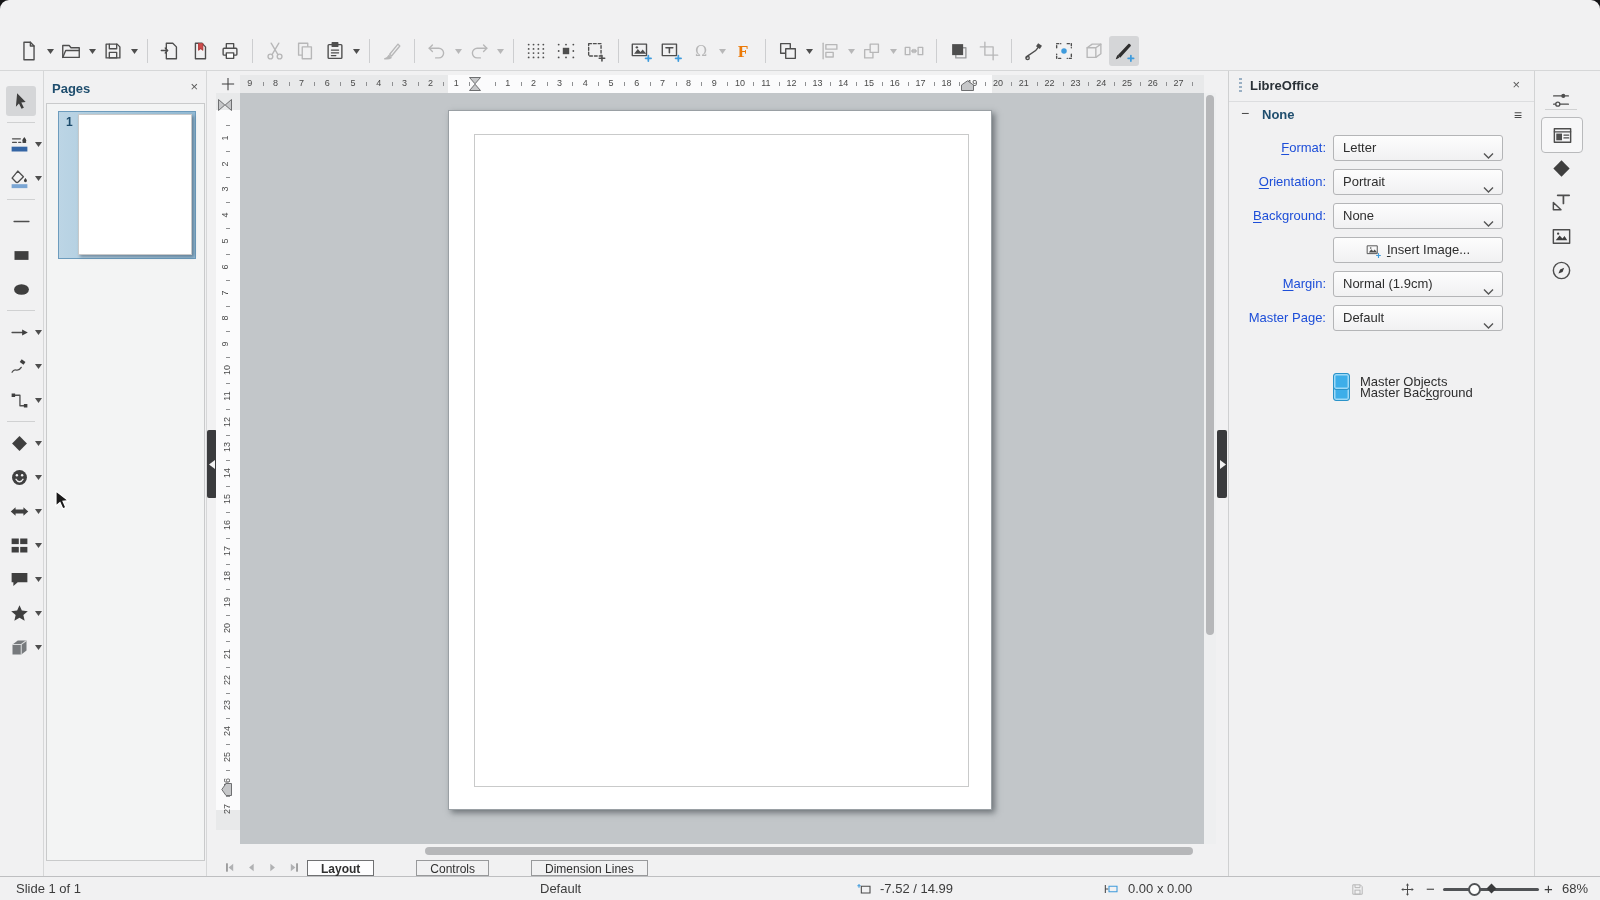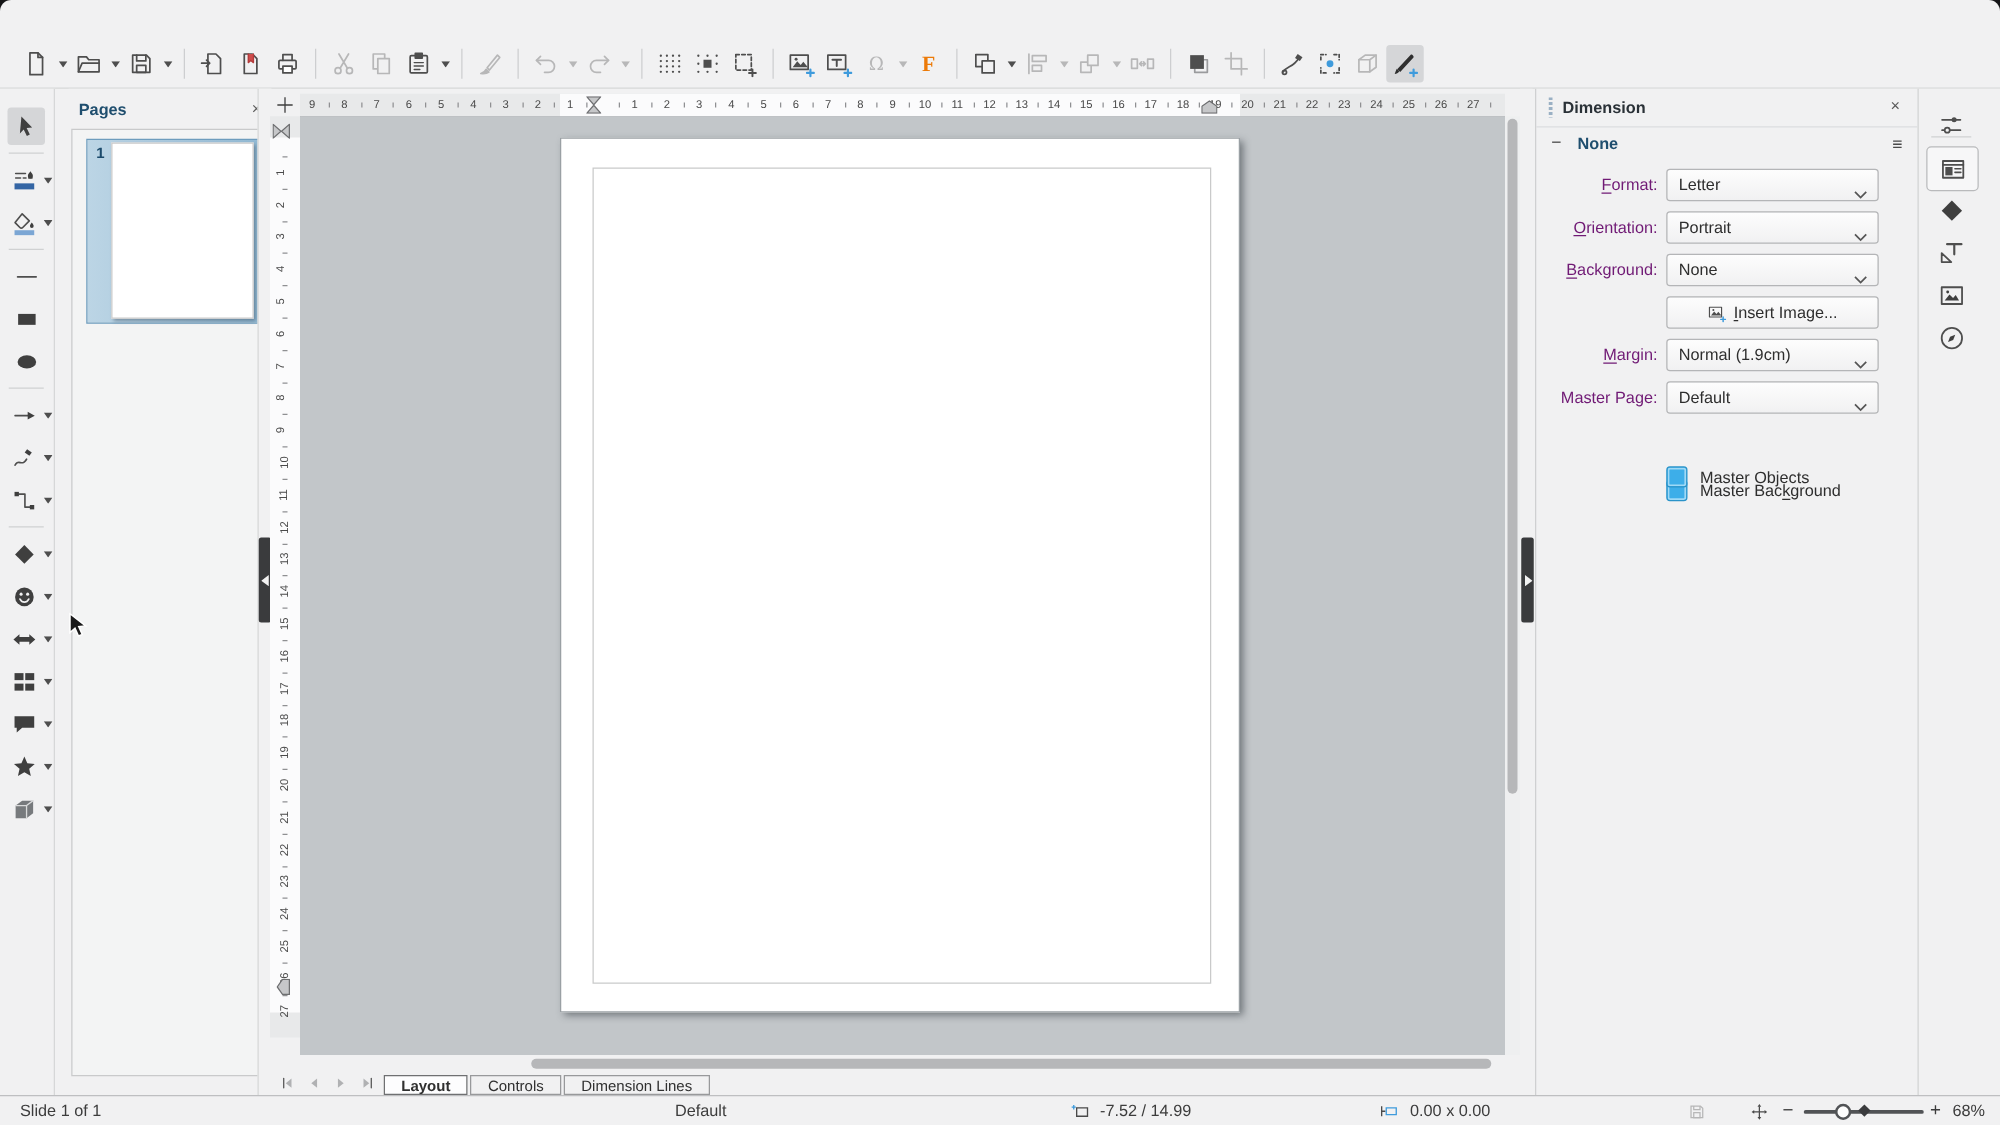--- a/index.html
+++ b/index.html
@@ -24,21 +24,21 @@
   .tb-sep{width:1px;height:24px;background:#cdced0;margin:0 7px;flex:0 0 auto;}
   
   .leftbar{position:absolute;left:0;top:71px;width:44px;height:805px;background:#f1f1f2;border-right:1px solid #d6d7d8;box-sizing:border-box;padding-top:13px;}
   .lb-row{height:34px;display:flex;align-items:center;padding-left:6px;}
   .lb-icon{width:30px;height:30px;border-radius:3px;display:flex;align-items:center;justify-content:center;}
   .lb-icon.act{background:#d5d6d8;}
   .lb-caret{width:10px;display:flex;justify-content:center;}
   .lb-sep{height:9px;display:flex;align-items:center;}
   .lb-sep div{height:1px;background:#d0d1d2;width:28px;margin-left:7px;}
   
-  .pages{position:absolute;left:55px;top:71px;width:162px;height:805px;background:#f1f1f2;}
+  .pages{position:absolute;left:44px;top:71px;width:162px;height:805px;background:#f1f1f2;}
   .pages-head{position:absolute;left:8px;top:8px;right:6px;height:20px;}
   .pages-title{font-size:13px;font-weight:bold;color:#1f4e6e;}
   .pages-close{position:absolute;right:2px;top:0px;color:#5a5a5a;font-size:13px;line-height:16px;}
   .pages-body{position:absolute;left:2px;top:32px;width:157px;bottom:15px;border:1px solid #c9cacb;background:#f3f4f4;}
   .thumb{position:absolute;left:11px;top:7px;width:136px;height:146px;background:linear-gradient(90deg,#bcd5e5,#93bad4);border:1px solid #6d9cbd;}
   .thumb-num{position:absolute;left:7px;top:3px;font-size:12px;font-weight:bold;color:#1b4a6b;}
   .thumb-page{position:absolute;left:19px;top:2px;right:3px;bottom:3px;background:#fff;border:1px solid #c9c9c9;box-shadow:2px 2px 3px rgba(40,60,80,.45);}
   
   .split{position:absolute;width:10px;background:#f1f1f2;}
   .split-handle{position:absolute;width:10px;height:68px;background:#3a3b3d;border-radius:2px;display:flex;align-items:center;justify-content:center;}
@@ -74,21 +74,21 @@
   .props{position:absolute;left:1228px;top:71px;width:306px;height:805px;background:#f1f1f2;border-left:1px solid #cfd0d1;box-sizing:border-box;}
   .p-head{position:absolute;left:0;top:0;width:100%;height:30px;border-bottom:1px solid #dcdddf;}
   .p-grip{position:absolute;left:10px;top:7px;width:3px;height:16px;background-image:repeating-linear-gradient(#9ab0c4 0 2px,transparent 2px 4px);}
   .p-title{position:absolute;left:21px;top:7px;font-size:13px;font-weight:bold;color:#2a3137;}
   .p-close{position:absolute;right:14px;top:6px;color:#5a5a5a;font-size:13px;}
   .p-sect{position:absolute;left:0;top:33px;width:100%;height:24px;}
   .p-collapse{position:absolute;left:12px;top:4px;width:11px;height:11px;color:#444;font-size:14px;line-height:10px;}
   .p-secttitle{position:absolute;left:33px;top:3px;font-size:13px;font-weight:bold;color:#1f4e6e;}
   .p-menu{position:absolute;right:12px;top:3px;color:#4a4a4a;font-size:14px;letter-spacing:0;}
   .prow{position:absolute;left:0;width:100%;height:26px;}
-  .plabel{position:absolute;left:0;top:0;width:97px;text-align:right;font-size:13px;color:#701a75;line-height:26px;}
+  .plabel{position:absolute;left:0;top:0;width:97px;text-align:right;font-size:13px;color:#1d4ed8;line-height:26px;}
   .pselect{position:absolute;left:104px;top:0;width:170px;height:26px;border:1px solid #b4b5b7;border-radius:3px;
     background:linear-gradient(#fdfdfd,#f1f1f2);box-sizing:border-box;font-size:13px;color:#2e2e2e;line-height:24px;padding-left:9px;}
   .pselect .chev{position:absolute;right:8px;top:8px;}
   .pbtn{position:absolute;left:104px;top:0;width:170px;height:26px;border:1px solid #b4b5b7;border-radius:3px;
     background:linear-gradient(#fdfdfd,#f1f1f2);box-sizing:border-box;font-size:13px;color:#2e2e2e;line-height:24px;
     display:flex;align-items:center;justify-content:center;gap:6px;}
   .pcheckrow{position:absolute;left:104px;width:200px;height:18px;display:flex;align-items:center;gap:10px;}
   .pcheck{width:15px;height:15px;border-radius:3px;background:#3daee9;border:1px solid #2a93c9;box-shadow:inset 0 0 0 1.5px #9fd9f6;flex:0 0 auto;}
   .pchecklabel{font-size:13px;color:#2e2e2e;}
   u{text-decoration:underline;text-underline-offset:2px;}
@@ -783,21 +783,21 @@
             <path d="M16 5l-8.5 7L16 19z" fill="#b0b1b3" stroke="none"></path>
           </svg></div>
         <div style="width: 14px; height: 14px;"><svg viewBox="0 0 24 24" width="13" height="13" fill="none" stroke="#4e4e4e" stroke-width="1.5" stroke-linecap="round" stroke-linejoin="round">
             <path d="M8 5l8.5 7L8 19z" fill="#b0b1b3" stroke="none"></path>
           </svg></div>
         <div style="width: 14px; height: 14px;"><svg viewBox="0 0 24 24" width="13" height="13" fill="none" stroke="#4e4e4e" stroke-width="1.5" stroke-linecap="round" stroke-linejoin="round">
             <path d="M18.5 5v14" stroke-width="1.8"></path>
             <path d="M7 5l8.5 7L7 19z" fill="#b0b1b3" stroke="none"></path>
           </svg></div>
       </div>
-    <div id="tabs-holder" style="display:flex;align-items:flex-end;">
+    <div id="tabs-holder" style="display:flex;align-items:flex-end;gap:40px;">
         <div class="tab active">Layout</div>
         <div class="tab">Controls</div>
         <div class="tab">Dimension Lines</div>
       </div>
   </div>
 
   <div class="statusbar">
     <div class="abs" style="left:16px;">Slide 1 of 1</div>
     <div class="abs" style="left:540px;">Default</div>
     <div class="abs" style="left:856px;top:4px;height:16px;">
@@ -831,21 +831,21 @@
     <div class="zoom-track"></div>
     <div class="zoom-notch"></div>
     <div class="zoom-handle"></div>
     <div class="abs" style="left:1544px;font-size:15px;color:#3c3c3c;">+</div>
     <div class="abs" style="left:1562px;">68%</div>
   </div>
 
   <div class="props">
     <div class="p-head">
       <div class="p-grip"></div>
-      <div class="p-title">Dimension</div>
+      <div class="p-title">LibreOffice</div>
       <div class="p-close">×</div>
     </div>
     <div class="p-sect">
       <div class="p-collapse">−</div>
       <div class="p-secttitle">None</div>
       <div class="p-menu">≡</div>
     </div>
     <div id="props-rows">
         <div class="prow" style="top: 64px;">
           <div class="plabel"><u>F</u>ormat:</div>

